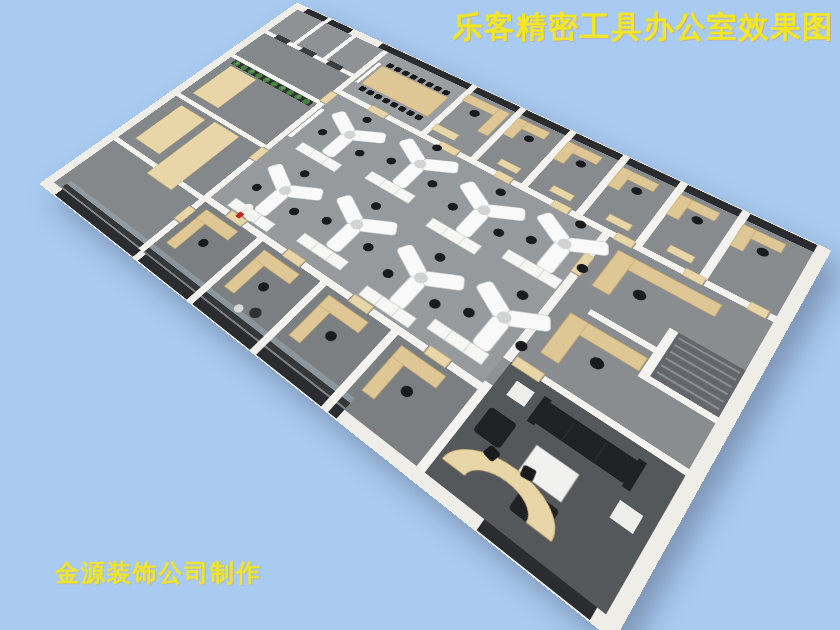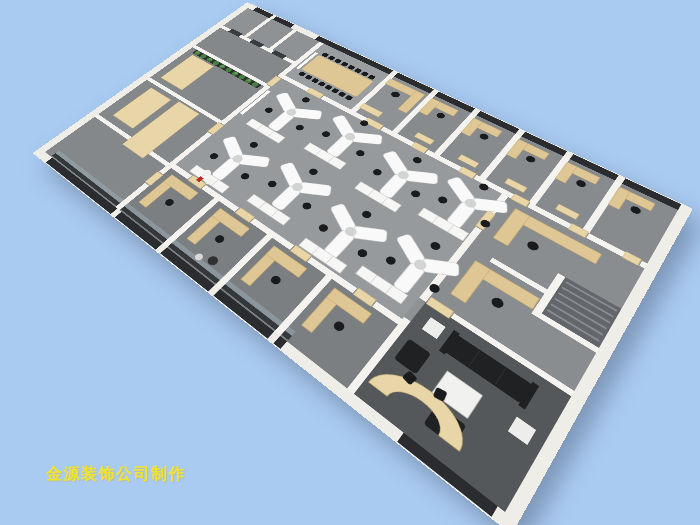--- a/index.html
+++ b/index.html
@@ -8,21 +8,21 @@
   .plan-wrap{position:absolute;left:0;top:0;width:700px;height:525px;
              filter:drop-shadow(10px 14px 12px rgba(70,85,110,0.45));}
   .plan{position:absolute;left:0;top:0;width:1000px;height:620px;
         transform-origin:0 0;
         transform:matrix3d(0.221485,0.137416,0,-0.000307544,-0.340548,0.187912,0,-0.000291751,0,0,1,0,248,8,0,1);}
   .plan svg{position:absolute;left:0;top:0;overflow:visible;}
   .title{position:absolute;left:377px;top:6px;font-family:"Liberation Serif",serif;
          font-weight:bold;font-size:25px;letter-spacing:1.5px;white-space:nowrap;
          color:var(--title-text,#f3e722);text-shadow:1px 1px 0 rgba(230,110,40,0.28);}
   .watermark{position:absolute;left:46px;top:464px;font-family:Liberation Sans, sans-serif;
-         font-weight:bold;font-size:16px;letter-spacing:1.5px;white-space:nowrap;
+         font-weight:bold;font-size:20px;letter-spacing:1.5px;white-space:nowrap;
          color:var(--watermark-text,#efe52c);text-shadow:1px 1px 0 rgba(220,140,40,0.25);}
   
   .wall{fill:var(--wall,#f4f3ef);}
   .facade{fill:var(--facade,#eeede8);}
   .floor{fill:var(--floor,#8f9295);}
   .floorl{fill:var(--floor-light,#979a9d);}
   .floord{fill:var(--floor-dark,#7c7f82);}
   .lounge{fill:var(--lounge-floor,#55585b);}
   .win{fill:var(--window,#2a2c2f);}
   .wood{fill:var(--wood,#dfc795);stroke:#c6a96f;stroke-width:1;}
@@ -332,14 +332,15 @@
           <path d="M 772 592 A 74 46 0 0 1 920 592 L 888 592 A 42 26 0 0 0 804 592 Z" class="woodl"></path>
           <rect x="806" y="540" width="16" height="16" rx="4" class="chair" transform="rotate(12 814 548)"></rect>
           <rect x="852" y="533" width="16" height="16" rx="4" class="chair" transform="rotate(-10 860 541)"></rect>
         </g>
 
         <rect x="296" y="466" width="9" height="12" fill="#c3261f"></rect>
       </svg>
     </div>
   </div>
 
+  <div class="title">乐客精密工具办公室效果图</div>
   <div class="watermark">金源装饰公司制作</div>
 </div>
 
 </body></html>

